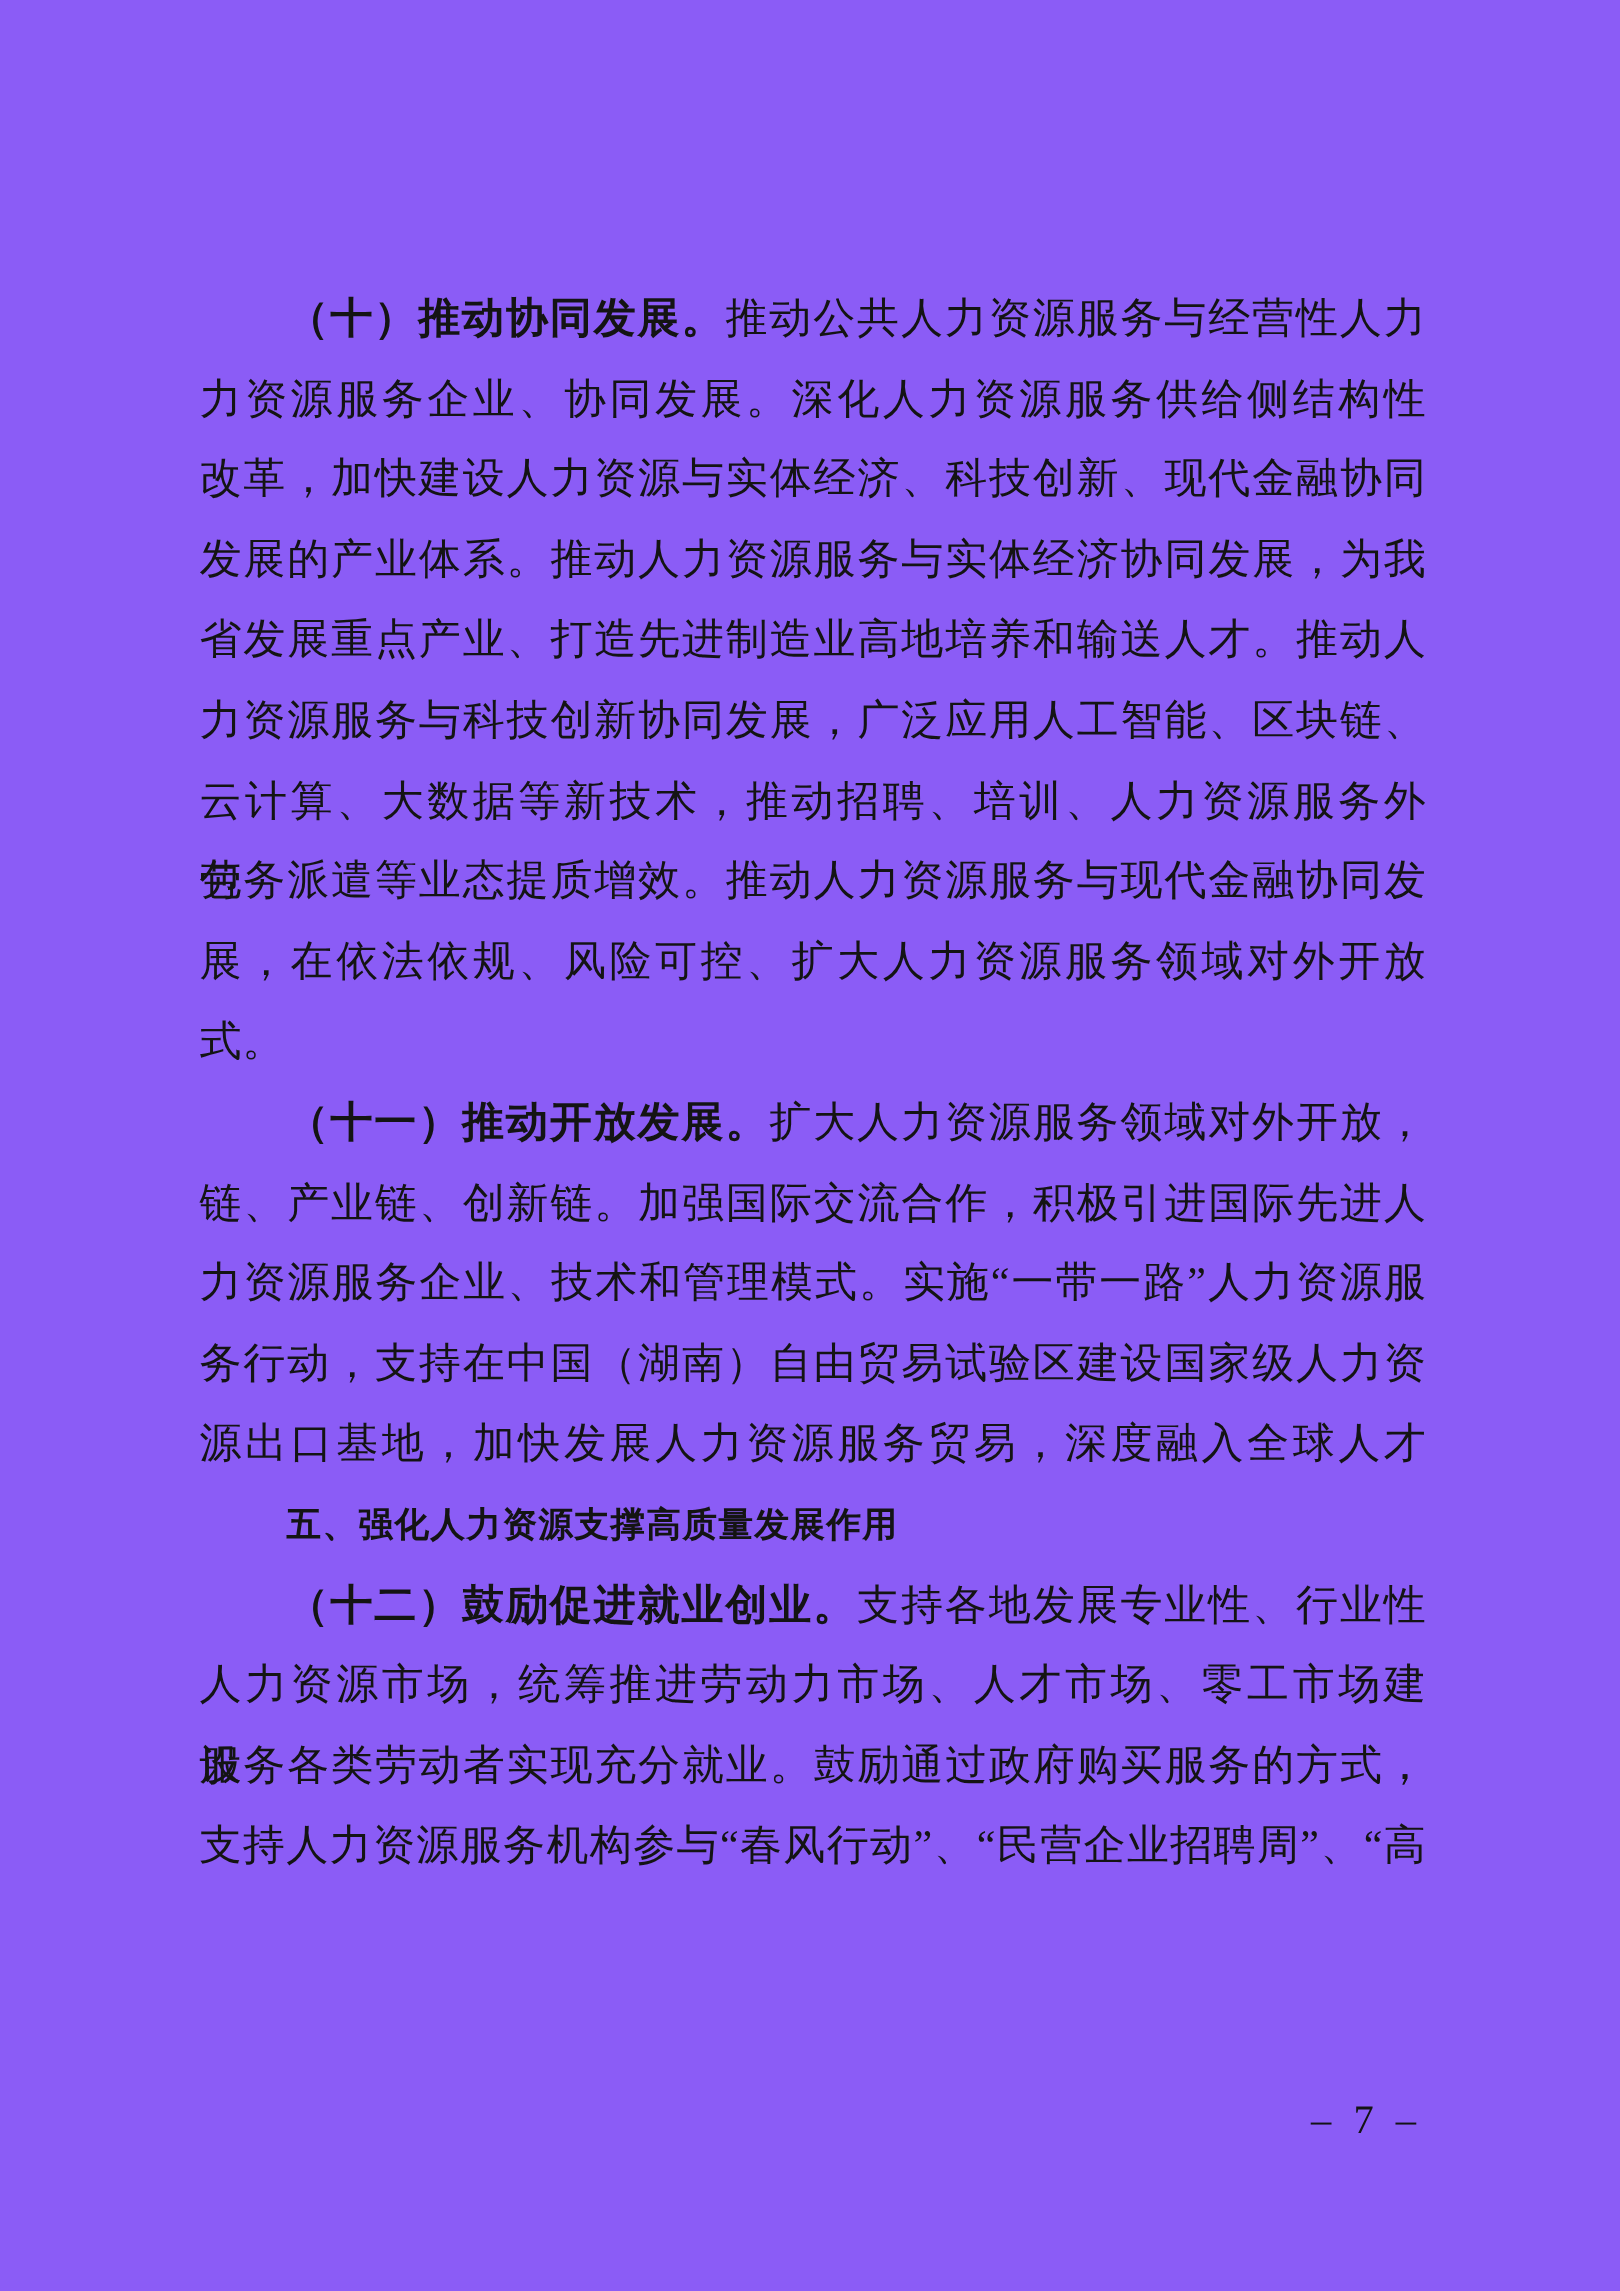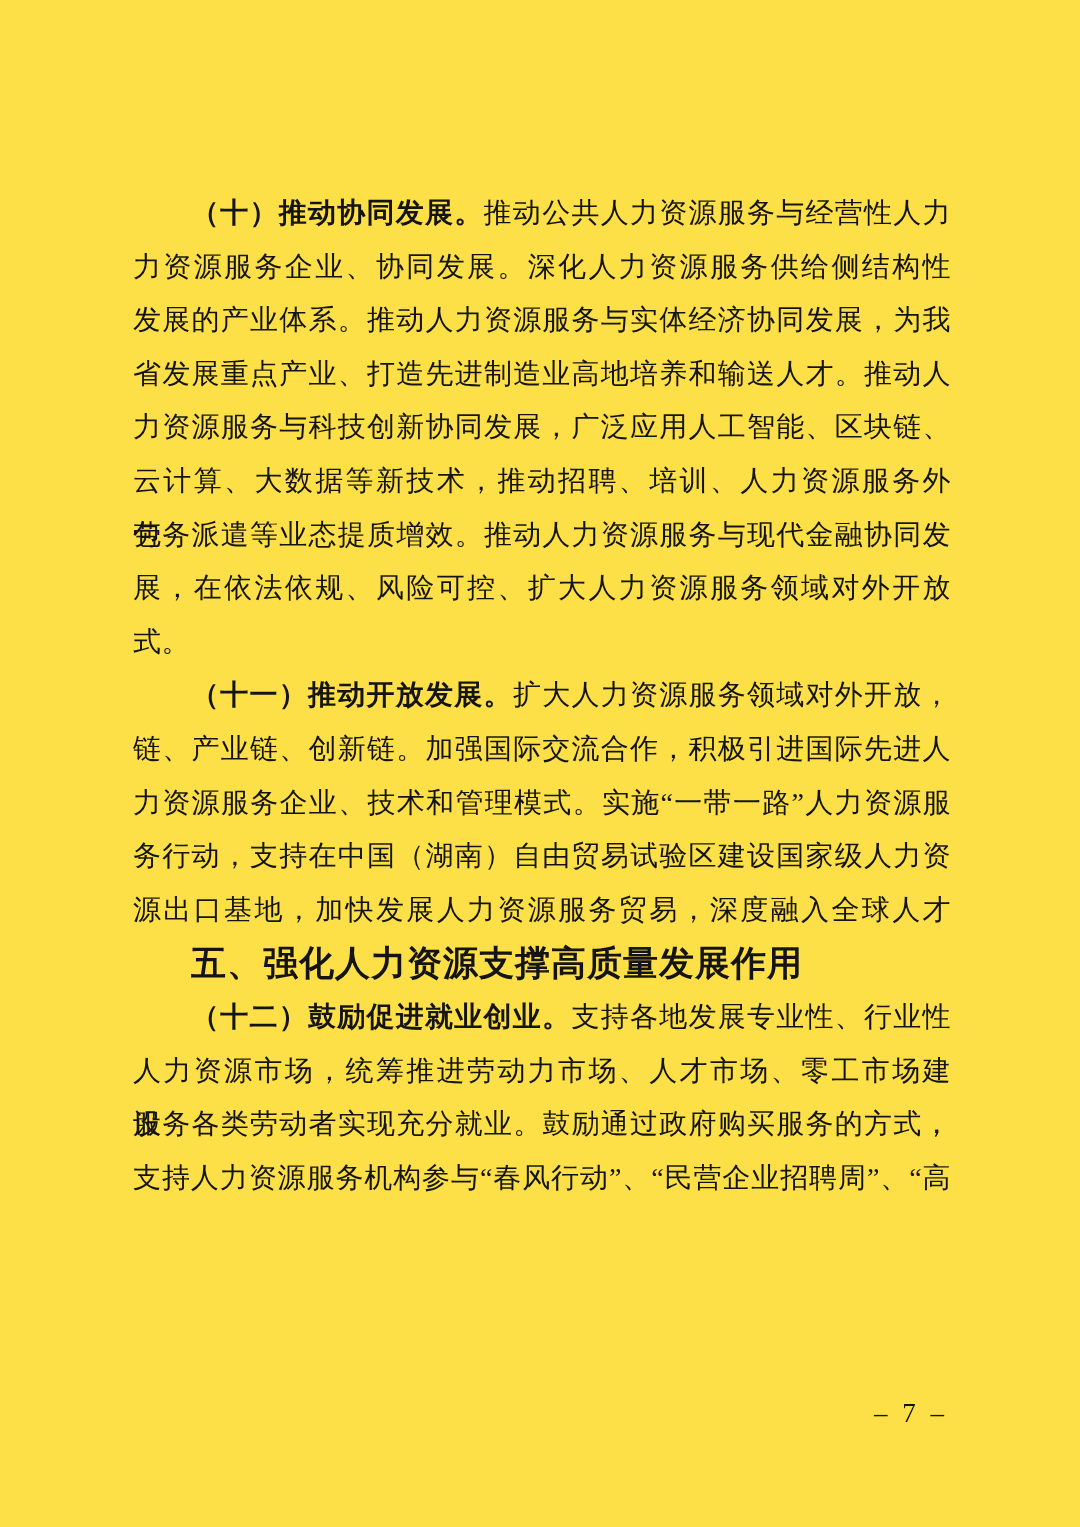--- a/index.html
+++ b/index.html
@@ -5,21 +5,21 @@
   html, body {
     margin: 0;
     padding: 0;
     background: #f2f2f2;
   }
   .page {
     position: relative;
     width: 1080px;
     height: 1527px;
     margin: 0 auto;
-    background: #fde047;
+    background: #8b5cf6;
     overflow: hidden;
     font-family: "Liberation Serif", "DejaVu Serif", serif;
     color: #141414;
   }
   .text-block {
     position: absolute;
     left: 133px;
     top: 186px;
     width: 818px;
   }
@@ -38,41 +38,42 @@
   }
   .line.indent {
     padding-left: 58px;
   }
   .line .b {
     font-weight: 700;
   }
   .line.heading {
     font-family: "Liberation Sans", "DejaVu Sans", sans-serif;
     font-weight: 700;
-    font-size: 35px;
+    font-size: 23px;
     letter-spacing: 1px;
   }
   .page-number {
     position: absolute;
     right: 132px;
     top: 1398px;
     font-size: 27px;
     letter-spacing: 4px;
     font-family: "Liberation Serif", "DejaVu Serif", serif;
     color: #141414;
   }
 </style>
 </head>
 <body>
 
 <div class="page">
   <div class="text-block">
 
     <div class="line indent justify"><span class="b">（十）推动协同发展。</span><span>推动公共人力资源服务与经营性人力</span></div>
     <div class="line justify"><span>力资源服务企业、协同发展。深化人力资源服务供给侧结构性</span></div>
+    <div class="line justify"><span>改革，加快建设人力资源与实体经济、科技创新、现代金融协同</span></div>
     <div class="line justify"><span>发展的产业体系。推动人力资源服务与实体经济协同发展，为我</span></div>
     <div class="line justify"><span>省发展重点产业、打造先进制造业高地培养和输送人才。推动人</span></div>
     <div class="line justify"><span>力资源服务与科技创新协同发展，广泛应用人工智能、区块链、</span></div>
     <div class="line justify"><span>云计算、大数据等新技术，推动招聘、培训、人力资源服务外包、</span></div>
     <div class="line justify"><span>劳务派遣等业态提质增效。推动人力资源服务与现代金融协同发</span></div>
     <div class="line justify"><span>展，在依法依规、风险可控、扩大人力资源服务领域对外开放</span></div>
     <div class="line"><span>式。</span></div>
 
     <div class="line indent justify"><span class="b">（十一）推动开放发展。</span><span>扩大人力资源服务领域对外开放，</span></div>
     <div class="line justify"><span>链、产业链、创新链。加强国际交流合作，积极引进国际先进人</span></div>

